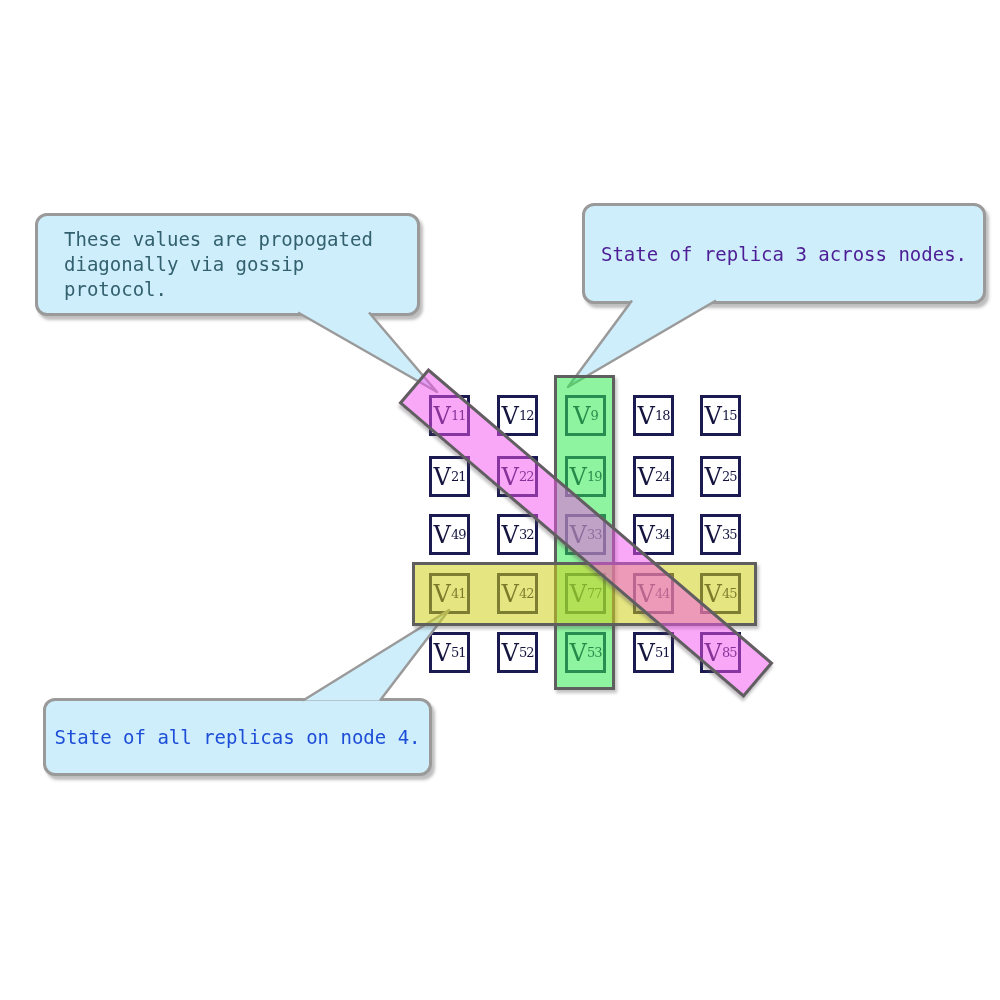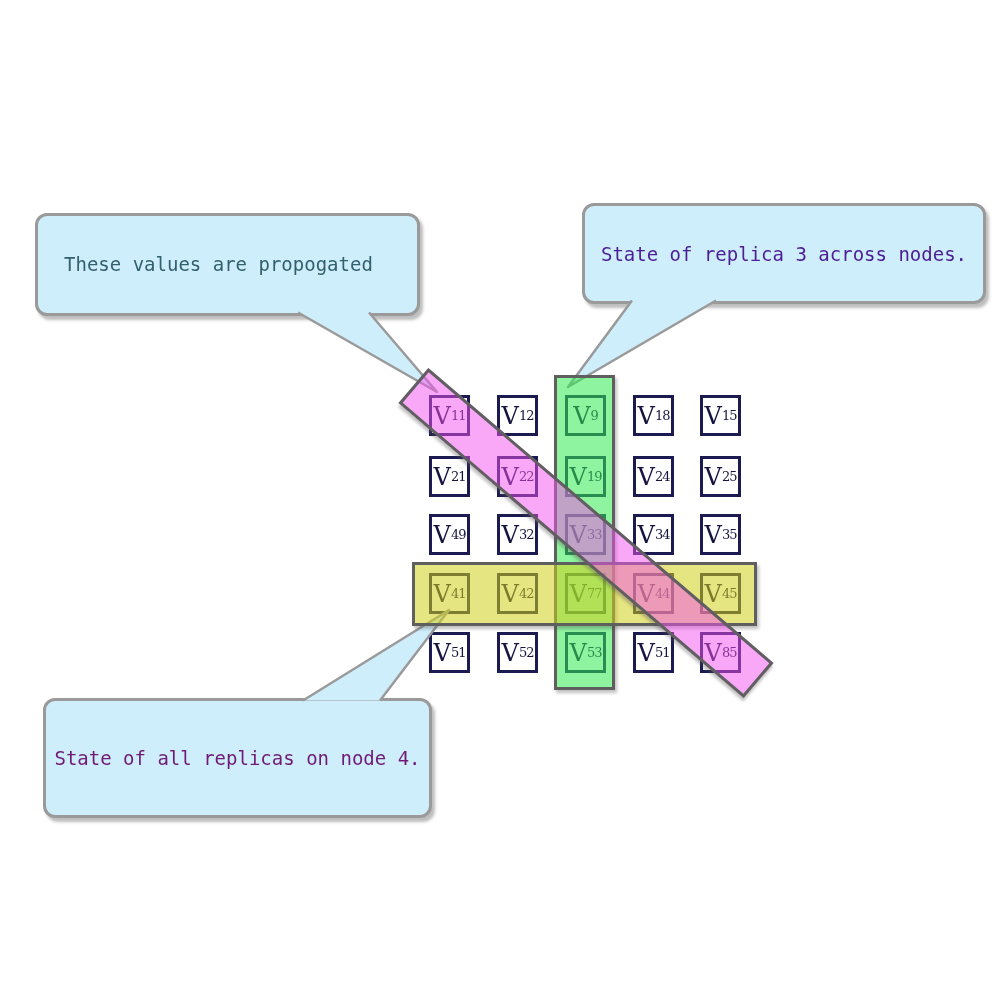--- a/index.html
+++ b/index.html
@@ -73,23 +73,23 @@
     padding: 0 0 0 26px;
     color: #33606e;
     line-height: 25px;
   }
   #callout-replica3 {
     left: 582px; top: 203px; width: 404px; height: 101px;
     align-items: center; text-align: center;
     color: #4c1d95;
   }
   #callout-node4 {
-    left: 43px; top: 698px; width: 389px; height: 120px;
+    left: 43px; top: 698px; width: 389px; height: 78px;
     align-items: center; text-align: center;
-    color: #701a75;
+    color: #1d4ed8;
   }
 
   #leader-layer {
     position: absolute;
     left: 0; top: 0; width: 1000px; height: 1000px;
     pointer-events: none;
   }
 </style>
 </head>
 <body>
@@ -196,20 +196,21 @@
       <span class="v">V</span>
       <span class="sub">51</span>
     </div>
   <div class="cell c5 r5">
       <span class="v">V</span>
       <span class="sub">85</span>
     </div>
 
   <div class="callout" id="callout-gossip">
     <div>These values are propogated</div>
+    <div>diagonally via gossip protocol.</div>
   </div>
 
   <div class="callout" id="callout-replica3">
     <div>State of replica 3 across nodes.</div>
   </div>
 
   <div class="callout" id="callout-node4">
     <div>State of all replicas on node 4.</div>
   </div>
 

